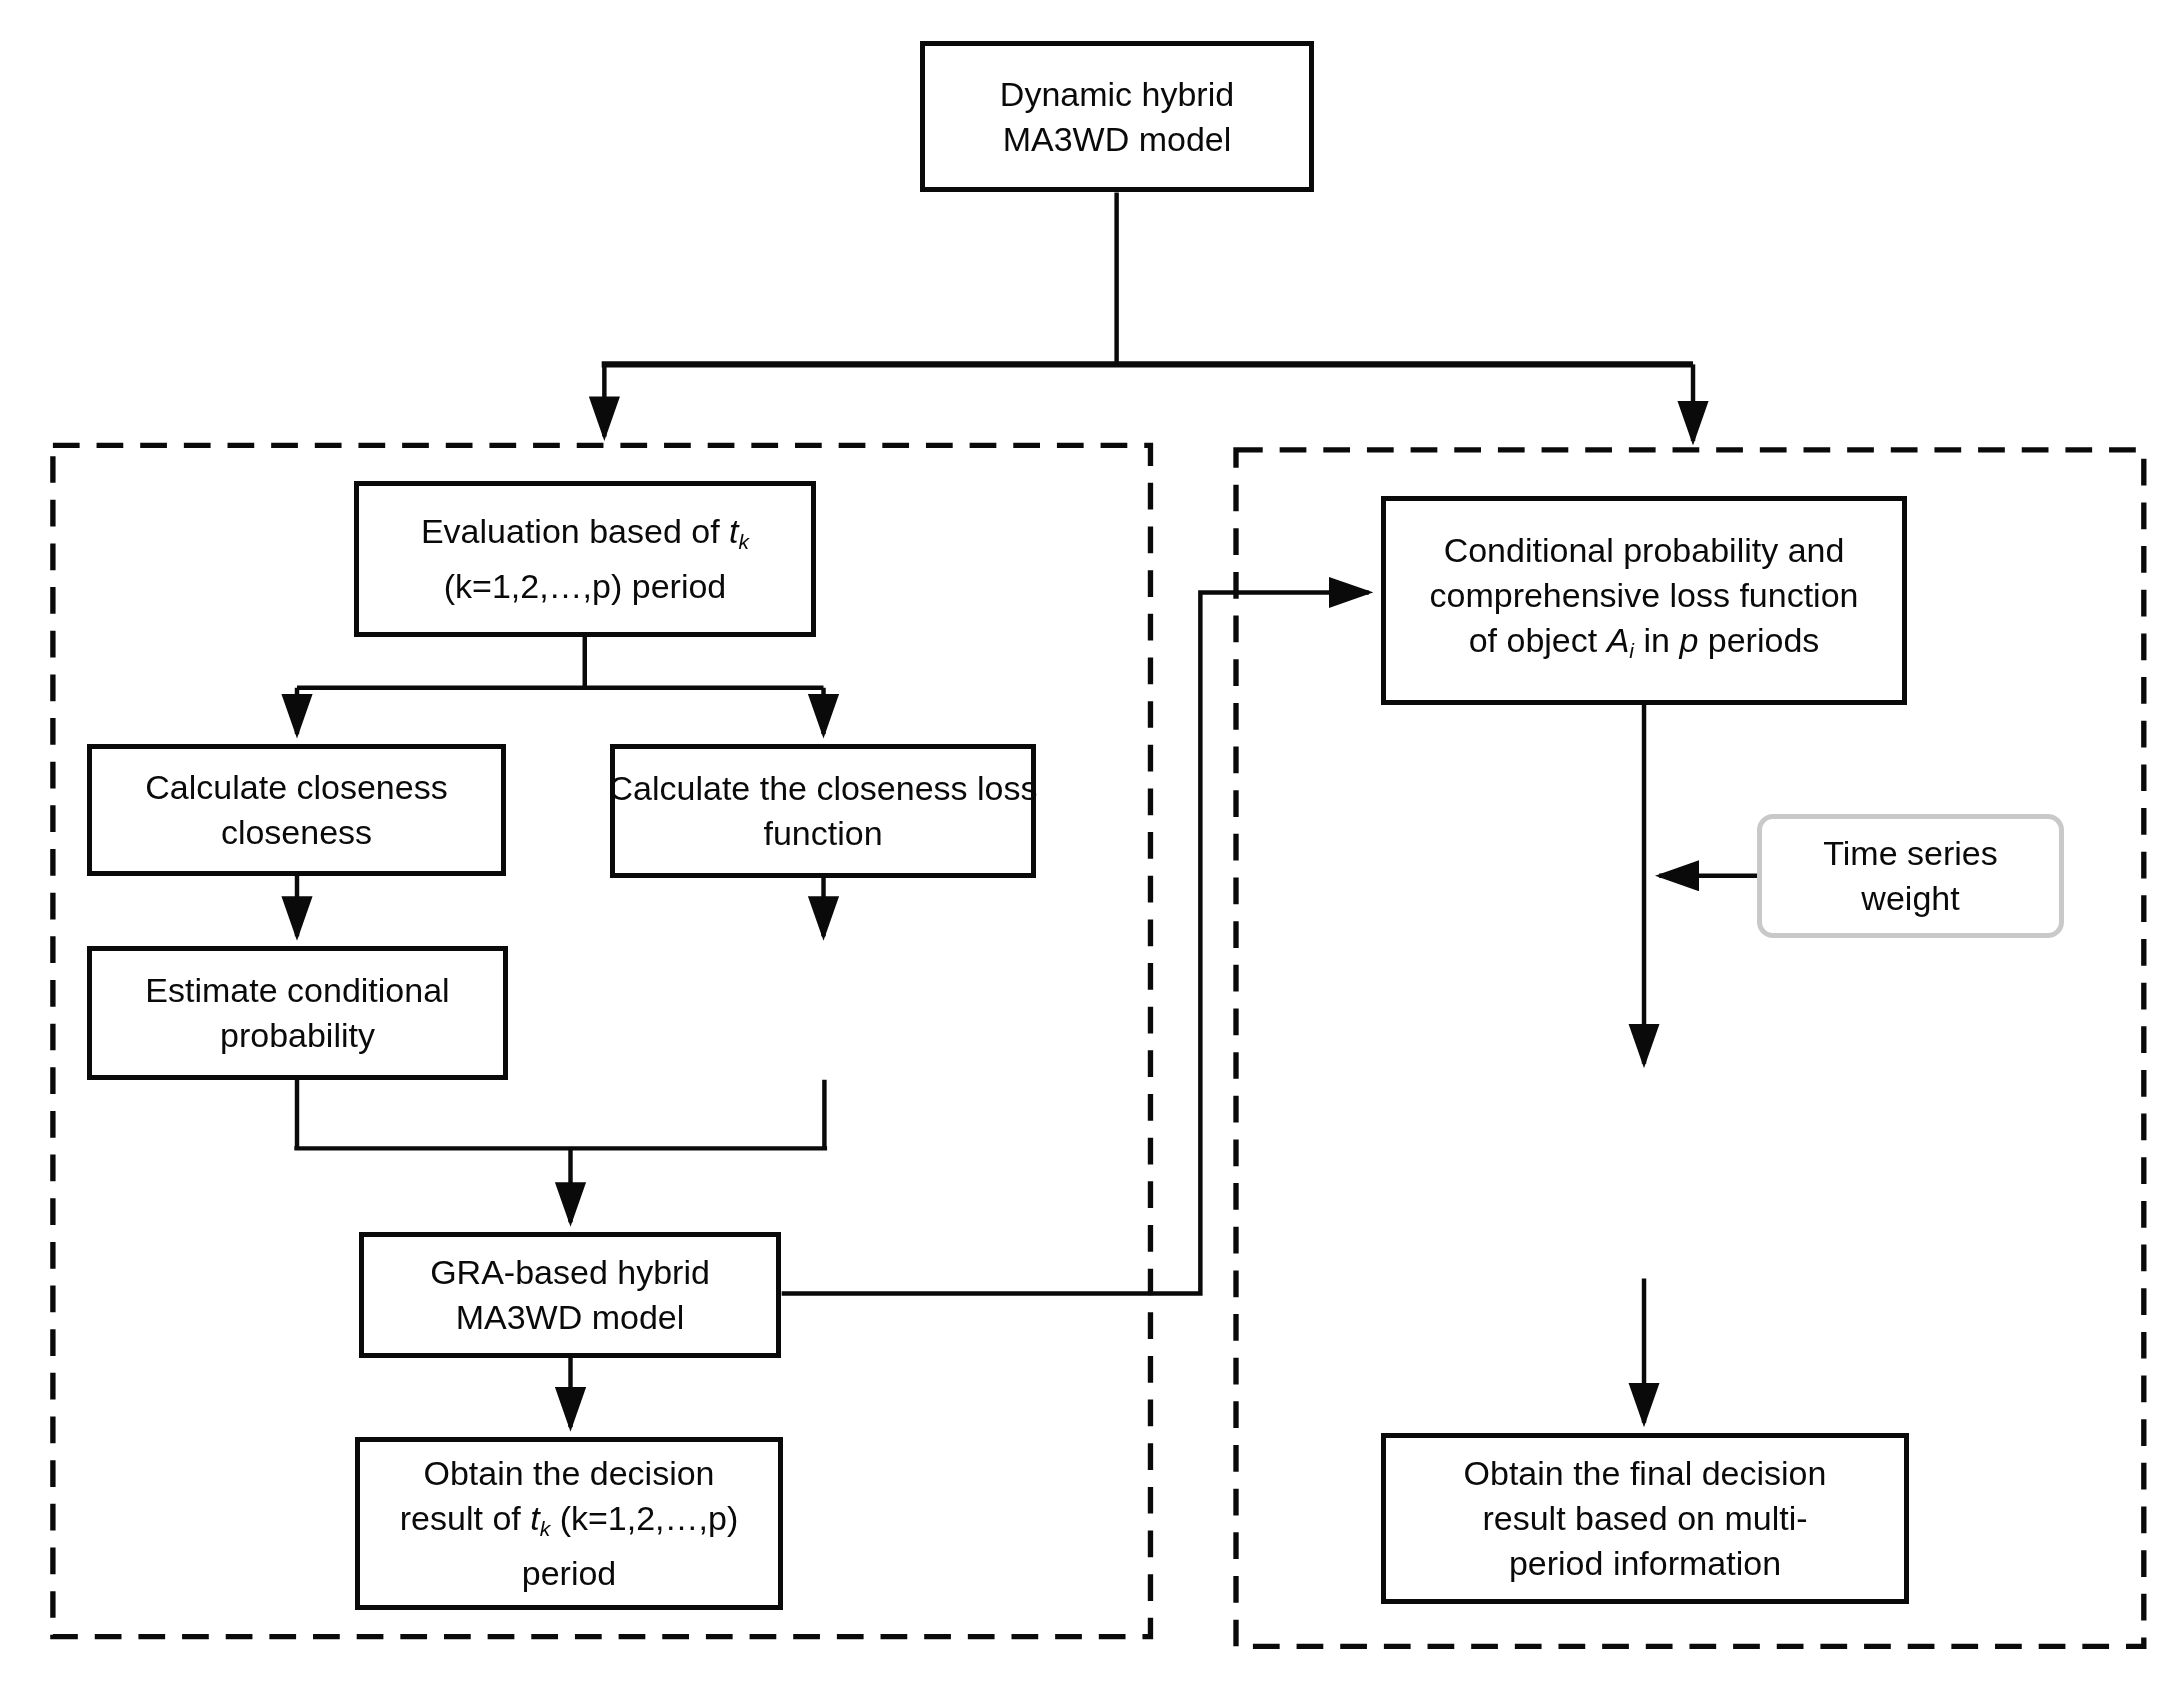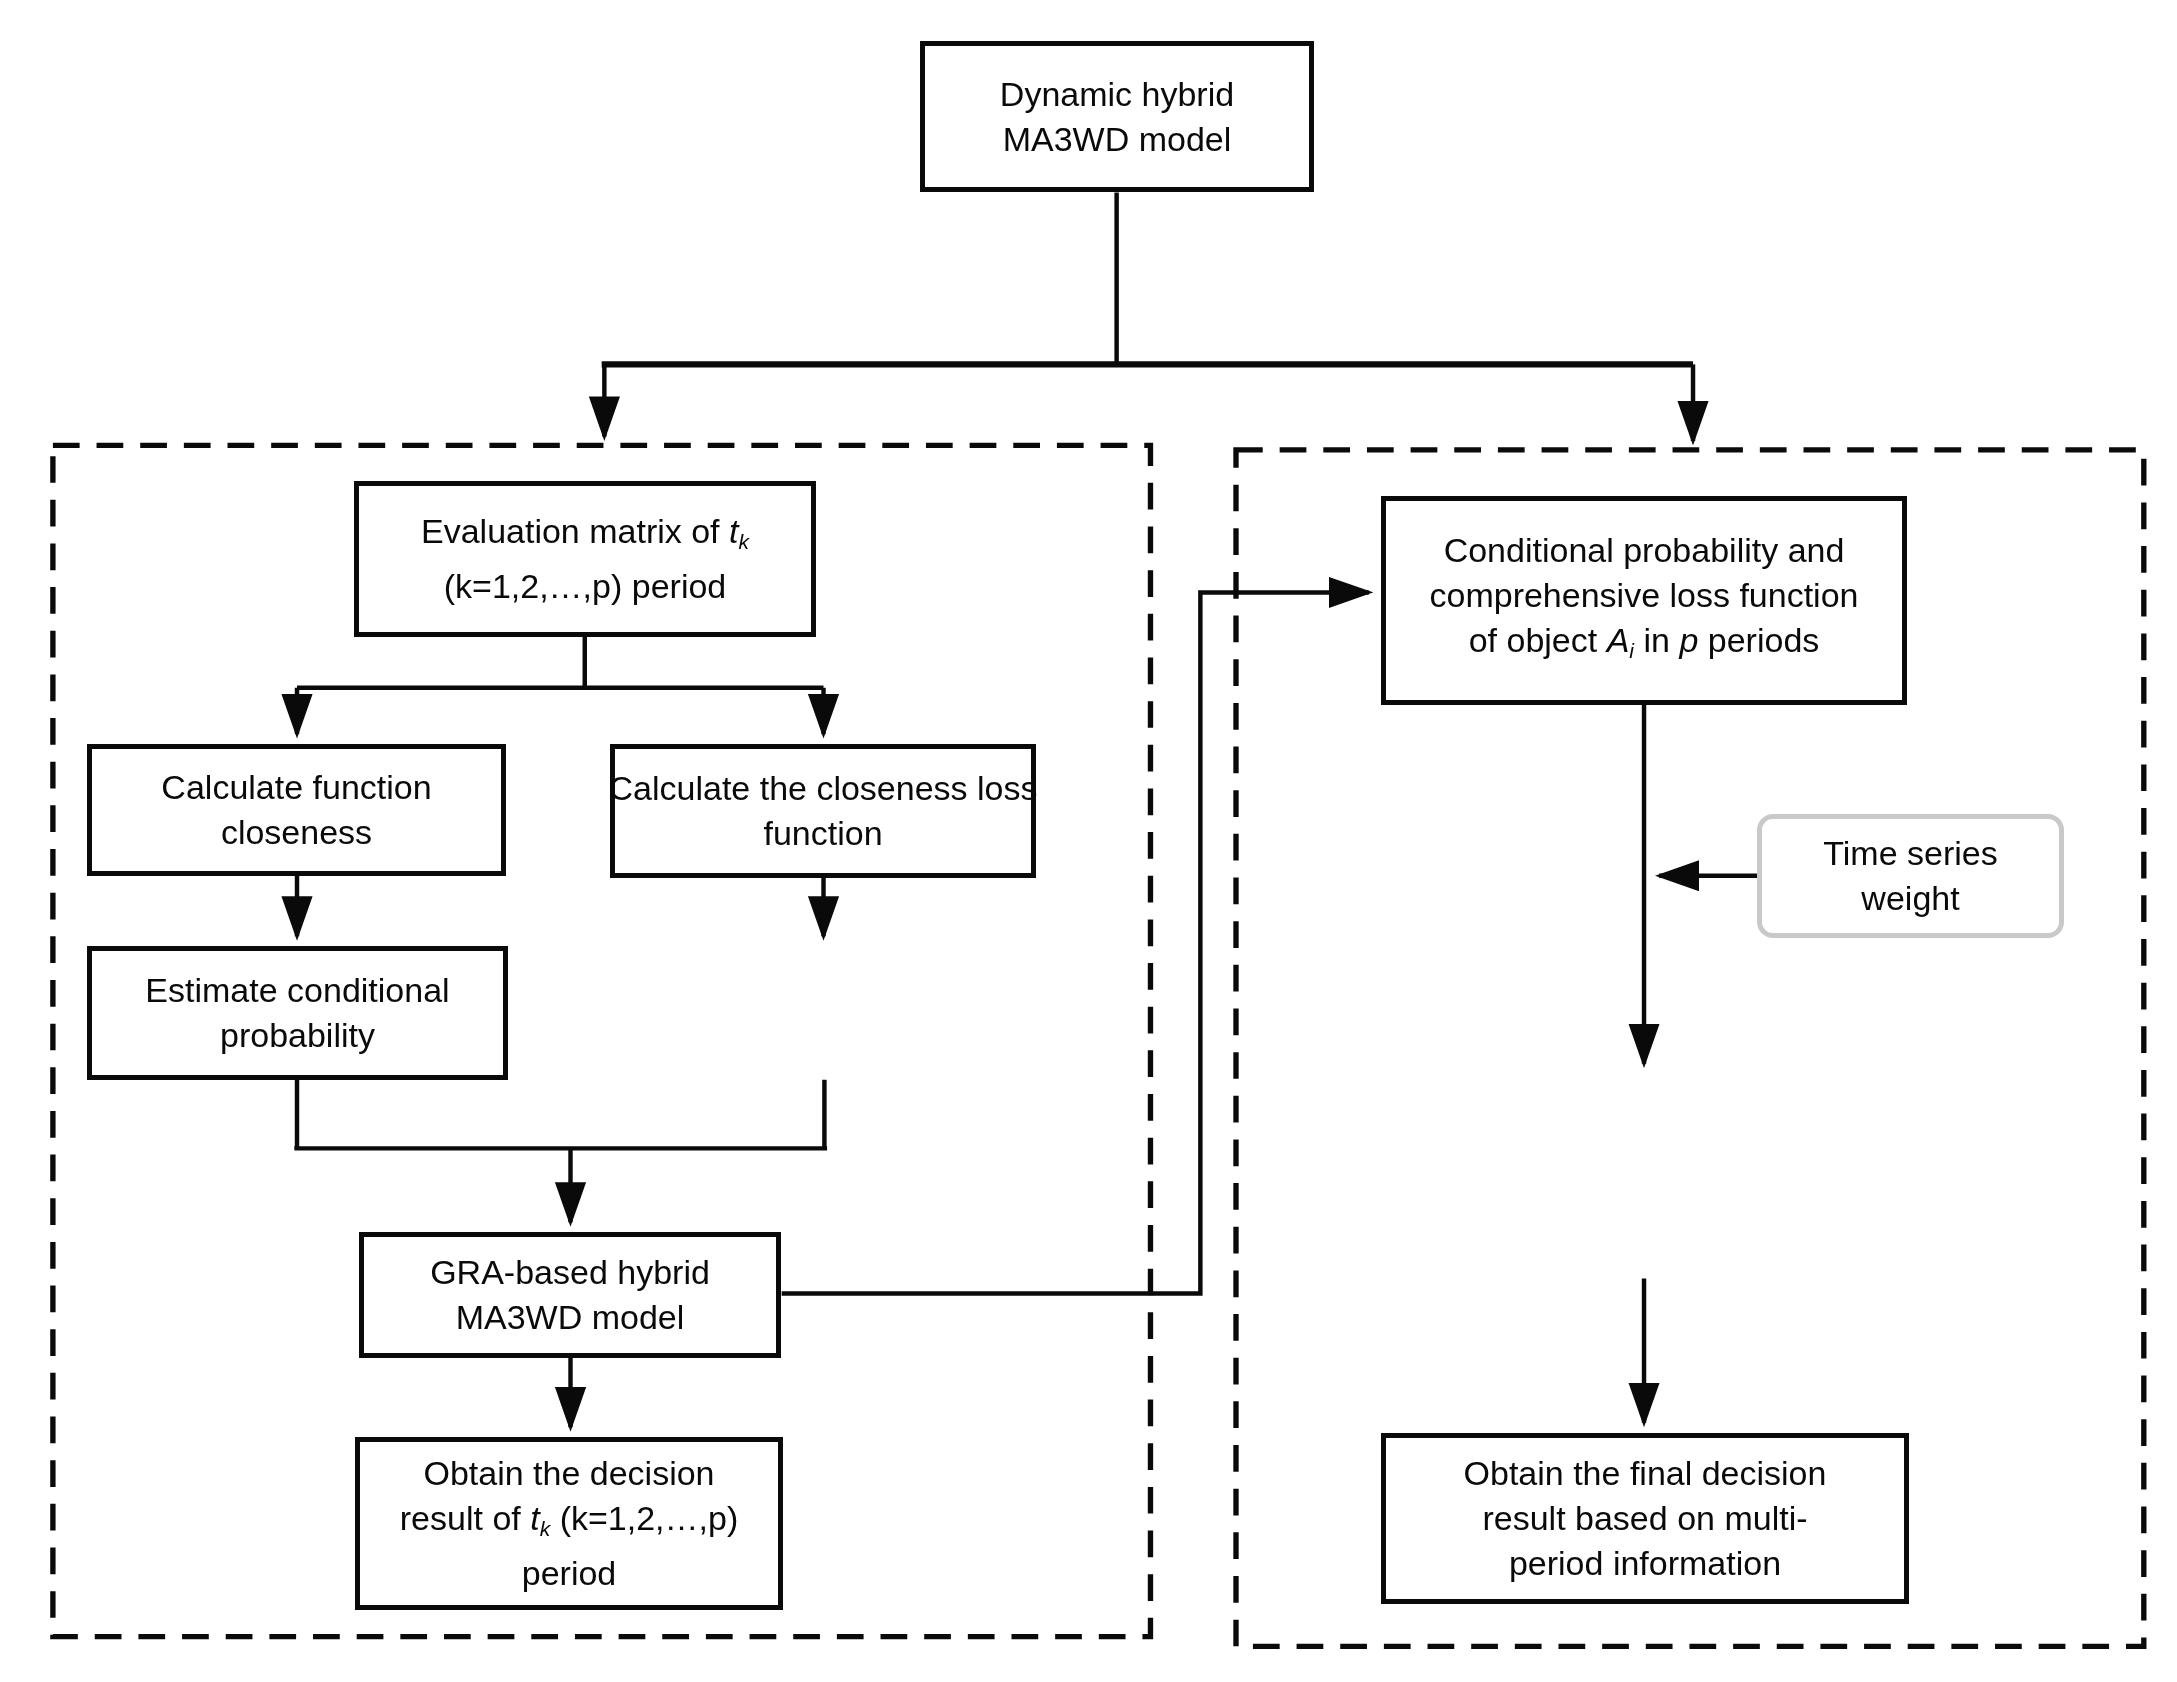--- a/index.html
+++ b/index.html
@@ -71,26 +71,26 @@
     <path d="M1845 1435 V1597" marker-end="url(#arr)"></path>
     <path d="M1972 983 H1862" marker-end="url(#arr)"></path>
   </svg>
 
   <div class="node" style="left:920px;top:41px;width:394px;height:151px">
     <div class="ln"><span>Dynamic hybrid</span></div>
     <div class="ln"><span>MA3WD model</span></div>
   </div>
 
   <div class="node" style="left:354px;top:481px;width:462px;height:156px">
-    <div class="ln"><span>Evaluation matrix of </span><span class="it">t</span><span class="it sub">k</span></div>
+    <div class="ln"><span>Evaluation based of </span><span class="it">t</span><span class="it sub">k</span></div>
     <div class="ln"><span>(k=1,2,…,p) period</span></div>
   </div>
 
   <div class="node" style="left:87px;top:744px;width:419px;height:132px">
-    <div class="ln"><span>Calculate function</span></div>
+    <div class="ln"><span>Calculate closeness</span></div>
     <div class="ln"><span>closeness</span></div>
   </div>
 
   <div class="node" style="left:610px;top:744px;width:426px;height:134px">
     <div class="ln"><span>Calculate the closeness loss</span></div>
     <div class="ln"><span>function</span></div>
   </div>
 
   <div class="node" style="left:87px;top:946px;width:421px;height:134px">
     <div class="ln"><span>Estimate conditional</span></div>

